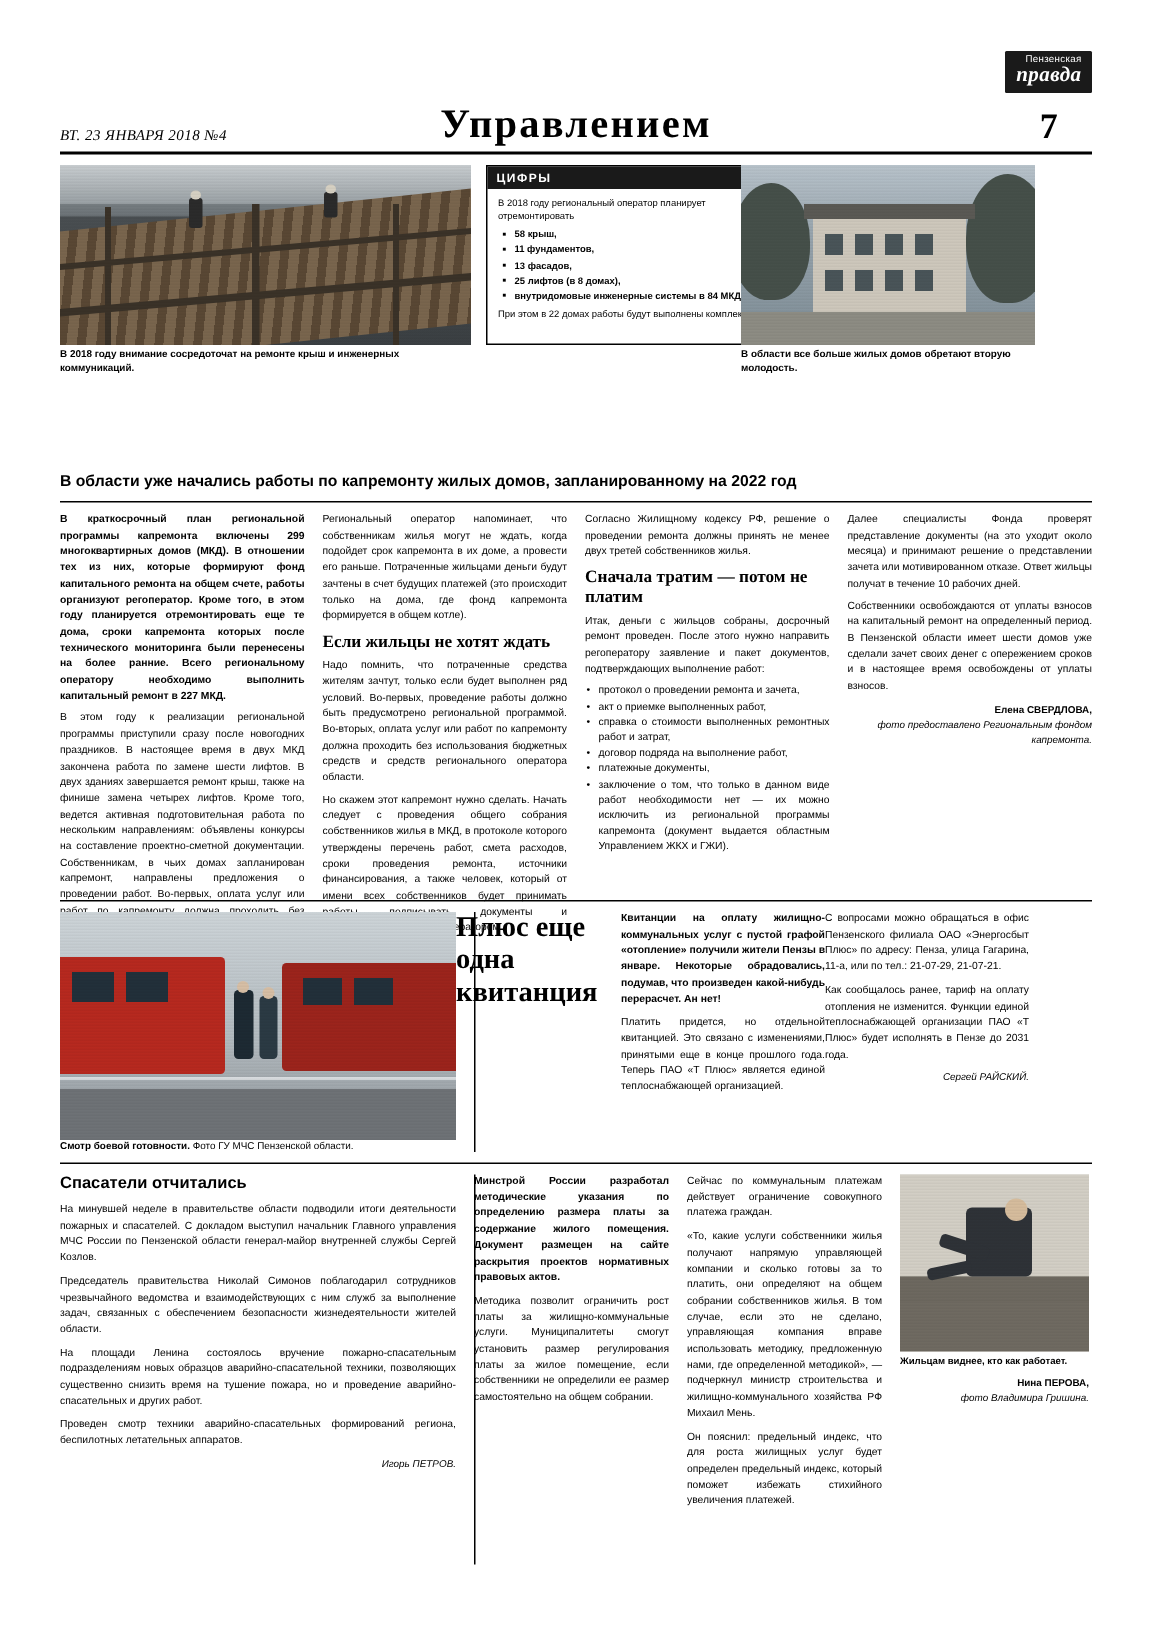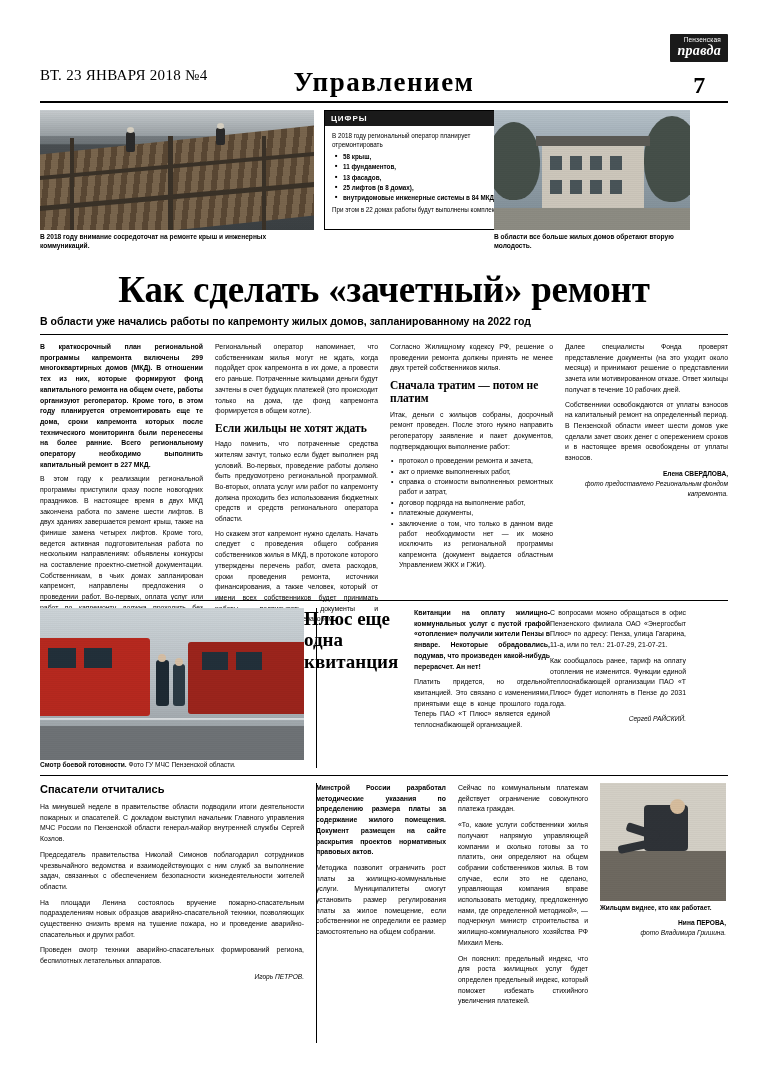--- a/index.html
+++ b/index.html
@@ -29,24 +29,25 @@
     left: 40px;
     top: 60px;
     width: 688px;
     height: 40px;
     display: flex;
     align-items: flex-end;
     justify-content: space-between;
   }
   .masthead-date {
     font-family: "Liberation Serif", serif;
-    font-size: 15px;
+    font-size: 10px;
     letter-spacing: 0.3px;
-    padding-bottom: 16px;
+    padding-bottom: 4px;
     white-space: nowrap;
+    font-style: italic;
   }
   .masthead-section {
     font-family: "Liberation Serif", serif;
     font-size: 27px;
     font-weight: bold;
     letter-spacing: 1.5px;
     position: absolute;
     left: 0;
     right: 0;
     text-align: center;
@@ -460,21 +461,20 @@
         <div class="win" style="left:56px;top:70px;width:12px;height:14px;"></div>
         <div class="win" style="left:76px;top:70px;width:12px;height:14px;"></div>
         <div class="win" style="left:96px;top:70px;width:12px;height:14px;"></div>
         <div class="win" style="left:116px;top:70px;width:12px;height:14px;"></div>
         <div class="ground"></div>
       </div>
       <div class="capt">В области все больше жилых домов обретают вторую молодость.</div>
     </div>
   </div>
 
-  <div class="headline">Как сделать «зачетный» ремонт</div>
   <div class="subhead">В области уже начались работы по капремонту жилых домов, запланированному на 2022 год</div>
   <div class="rule-sub"></div>
 
   <div class="body4">
     <div class="bcol">
       <p class="lead">В краткосрочный план региональной программы капремонта включены 299 многоквартирных домов (МКД). В отношении тех из них, которые формируют фонд капитального ремонта на общем счете, работы организуют регоператор. Кроме того, в этом году планируется отремонтировать еще те дома, сроки капремонта которых после технического мониторинга были перенесены на более ранние. Всего региональному оператору необходимо выполнить капитальный ремонт в 227 МКД.</p>
       <p>В этом году к реализации региональной программы приступили сразу после новогодних праздников. В настоящее время в двух МКД закончена работа по замене шести лифтов. В двух зданиях завершается ремонт крыш, также на финише замена четырех лифтов. Кроме того, ведется активная подготовительная работа по нескольким направлениям: объявлены конкурсы на составление проектно-сметной документации. Собственникам, в чьих домах запланирован капремонт, направлены предложения о проведении работ. Во-первых, оплата услуг или работ по капремонту должна проходить без использования бюджетных средств и средств регионального оператора области.</p>
       <p>Если в прошлом году упор был сделан на замену лифтового оборудования, то в этом году особое внимание планируется уделить капитальному ремонту крыш и внутридомовых инженерных систем.</p>
     </div>
     <div class="bcol">

